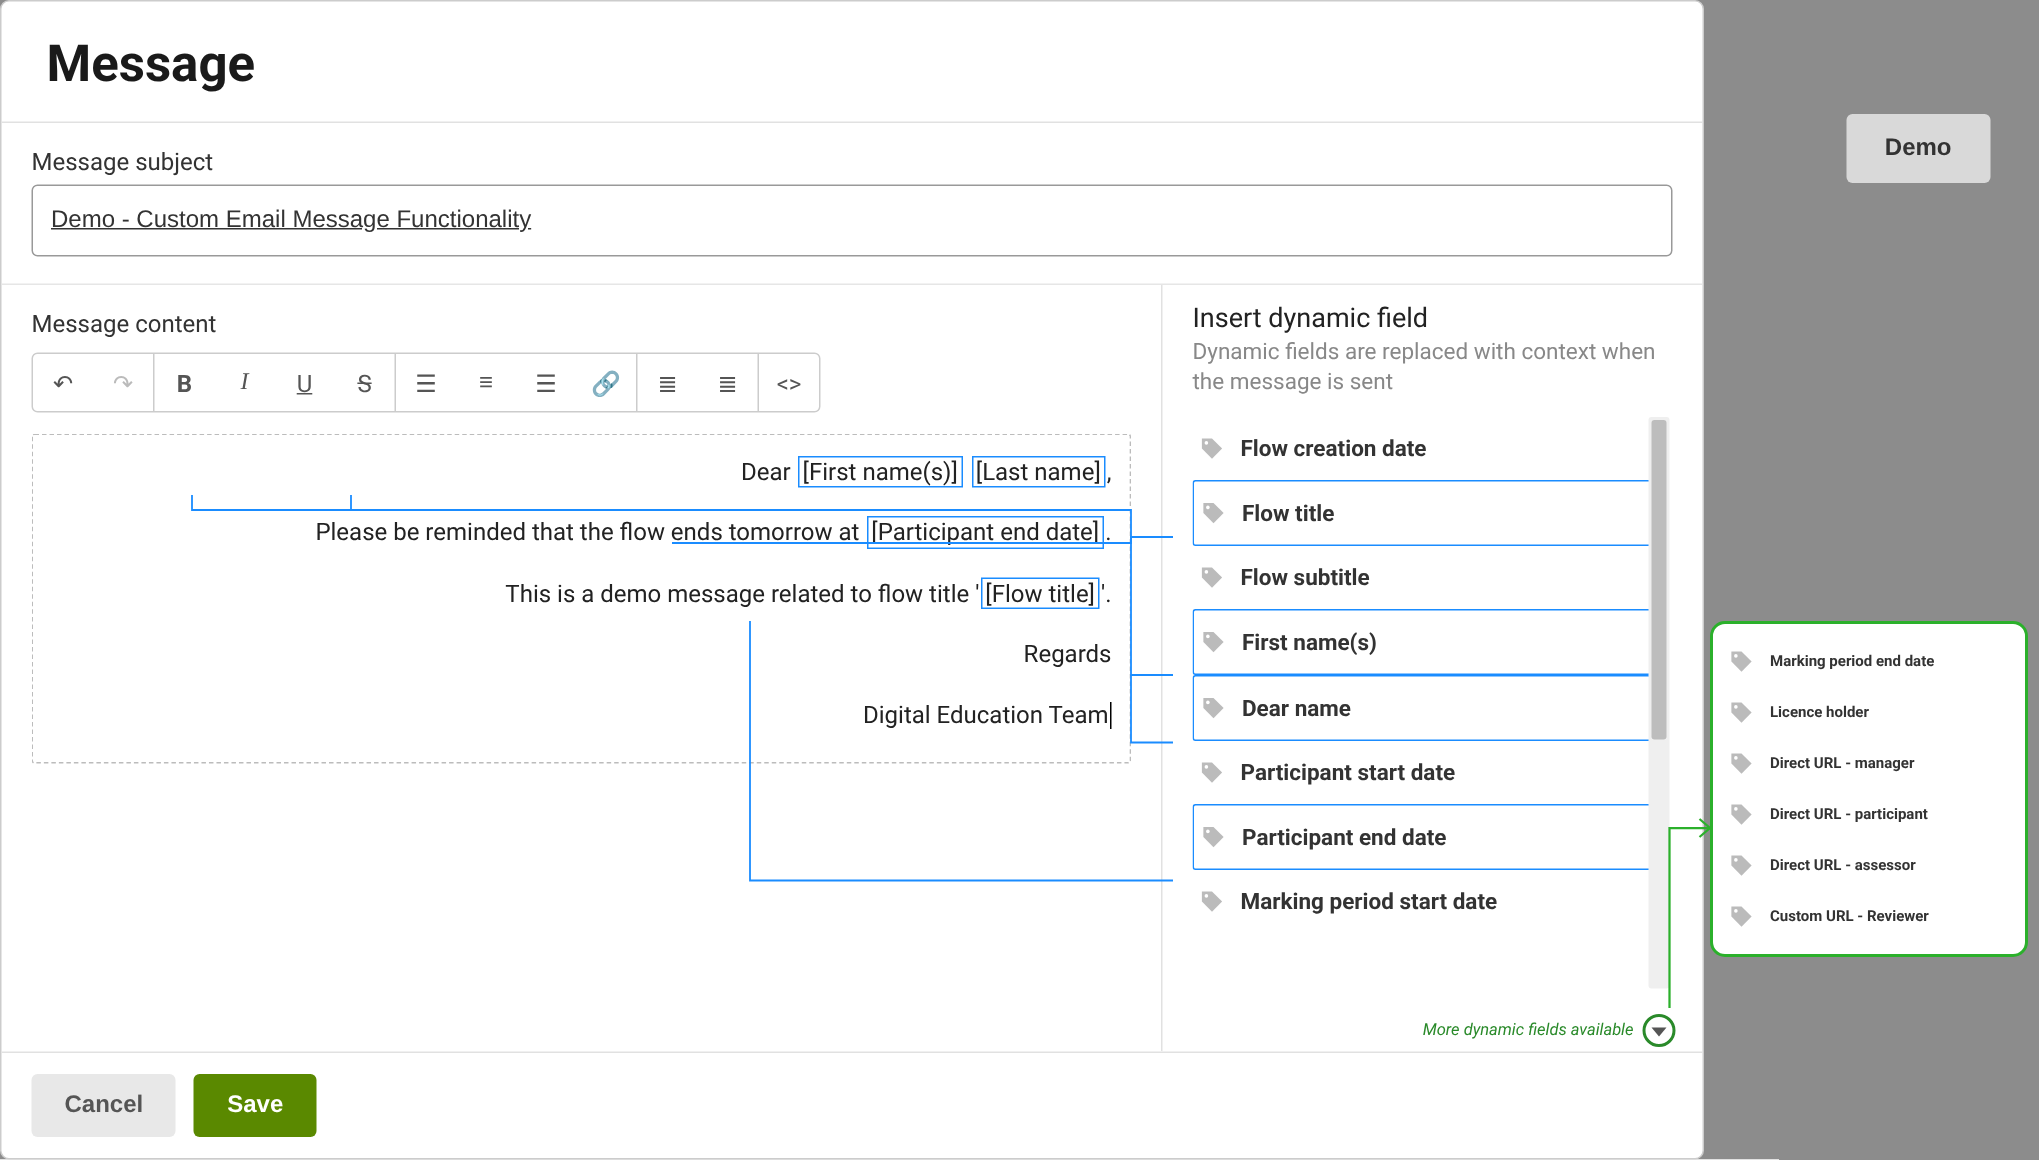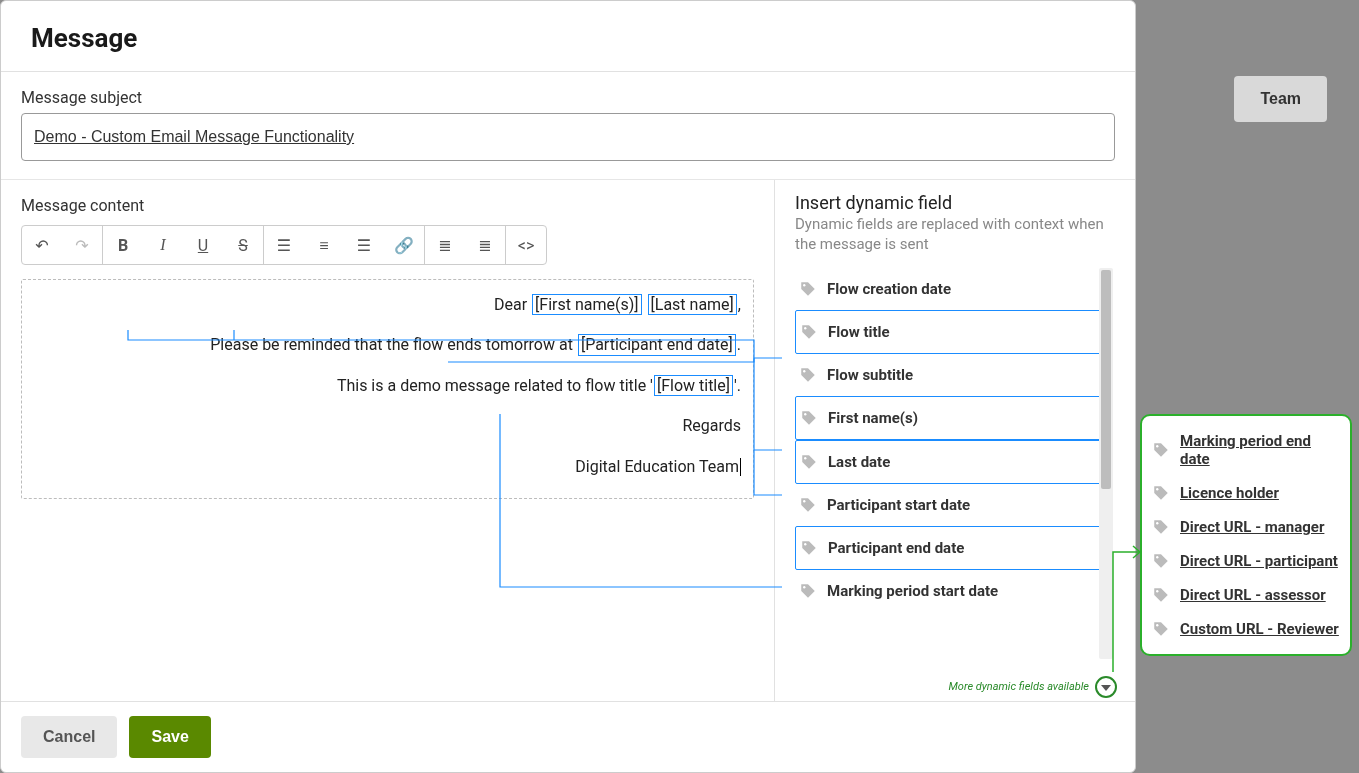--- a/index.html
+++ b/index.html
@@ -26,21 +26,21 @@
       border-radius: 6px;
       z-index: 2;
       display: flex;
       flex-direction: column;
     }
     .modal-header {
       padding: 22px 30px 18px;
       border-bottom: 1px solid #e1e1e1;
     }
     .modal-header h1 {
-      font-size: 26px;
+      font-size: 34px;
       font-weight: 700;
       color: #1a1a1a;
     }
     .modal-body {
       flex: 1;
       display: flex;
       flex-direction: column;
       overflow: hidden;
     }
     .subject-area {
@@ -259,35 +259,35 @@
       width: 18px; height: 18px;
       flex-shrink: 0;
     }
     
     .arrow-layer {
       position: absolute;
       inset: 0;
       z-index: 4;
       pointer-events: none;
     }
-    .popout .label { font-size: 15px; text-decoration: underline; }
+    .popout .label { font-size: 10px; }
     
     .cursor-bar {
       display:inline-block; width:1px; height:18px;
       background:#000; vertical-align:middle;
       margin-left:1px;
     }
   </style>
 </head>
 <body>
 
 <div class="backdrop-shadow"></div>
 
 <div class="back-container">
-  <button class="back-btn">Team</button>
+  <button class="back-btn">Demo</button>
 </div>
 
 <div class="modal">
   <div class="modal-header">
     <h1>Message</h1>
   </div>
 
   <div class="modal-body">
     <div class="subject-area">
       <label class="field-label">Message subject</label>
@@ -397,21 +397,21 @@
                 <path fill="#bbb" d="M21 12l-9 9-9-9V3h9z"></path>
                 <circle cx="7" cy="7" r="1.6" fill="#fff"></circle>
               </svg>
             <span class="label">First name(s)</span>
           </div>
           <div class="field-item boxed">
             <svg class="tag-icon" viewBox="0 0 24 24">
                 <path fill="#bbb" d="M21 12l-9 9-9-9V3h9z"></path>
                 <circle cx="7" cy="7" r="1.6" fill="#fff"></circle>
               </svg>
-            <span class="label">Last date</span>
+            <span class="label">Dear name</span>
           </div>
           <div class="field-item">
             <svg class="tag-icon" viewBox="0 0 24 24">
                 <path fill="#bbb" d="M21 12l-9 9-9-9V3h9z"></path>
                 <circle cx="7" cy="7" r="1.6" fill="#fff"></circle>
               </svg>
             <span class="label">Participant start date</span>
           </div>
           <div class="field-item boxed">
             <svg class="tag-icon" viewBox="0 0 24 24">

